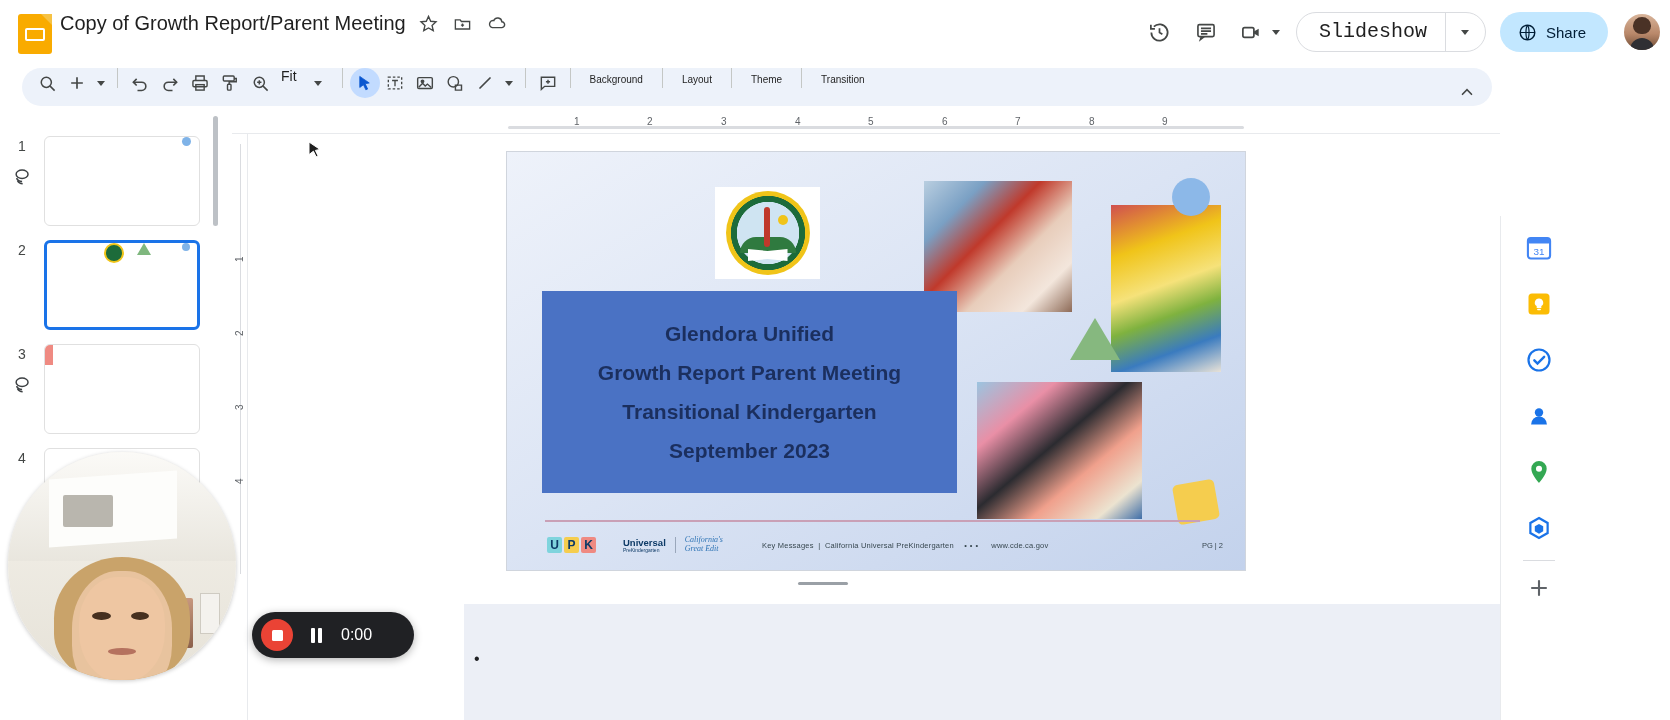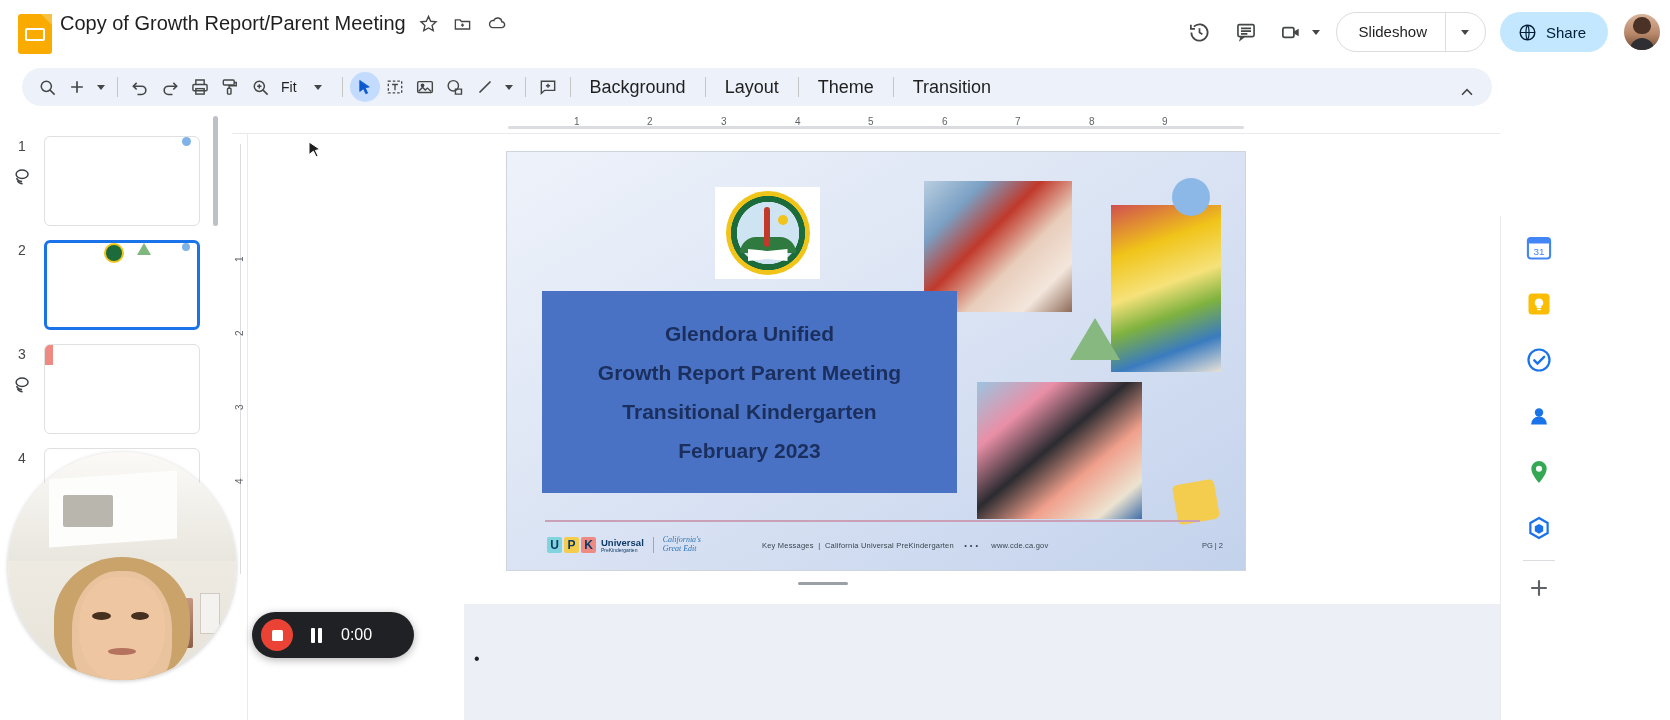--- a/index.html
+++ b/index.html
@@ -36,46 +36,46 @@
     font-size:14.5px; color:#1f1f1f; padding:3px 9px; border-radius:4px; cursor:pointer; white-space:nowrap;
   }
 
   .topright { position:absolute; right:10px; top:8px; height:48px; display:flex; align-items:center; gap:6px; }
   .tr-icon { width:40px; height:40px; border-radius:50%; display:flex; align-items:center; justify-content:center; color:#444746; cursor:pointer; }
   .cam-group { display:flex; align-items:center; gap:0px; padding-right:4px; }
   .caret { width:0;height:0;border-left:4px solid transparent;border-right:4px solid transparent;border-top:5px solid #444746; }
   .slideshow-btn {
     display:flex; align-items:center; border:1px solid #dadce0; border-radius:24px; height:40px; margin-left:6px; overflow:hidden; cursor:pointer;
   }
-  .slideshow-label { padding:0 18px 0 22px; font-size:15px; color:#1f1f1f; line-height:38px; }
+  .slideshow-label { padding:0 18px 0 22px; font-size:20px; color:#1f1f1f; line-height:38px;font-family:Liberation Mono, monospace; }
   .slideshow-caret { width:40px; height:38px; border-left:1px solid #dadce0; display:flex; align-items:center; justify-content:center; }
   .share-btn {
     display:flex; align-items:center; gap:9px; height:40px; padding:0 22px 0 18px;
     background:#c2e7ff; border-radius:24px; font-size:15px; color:#001d35; cursor:pointer; margin-left:8px;
   }
   .avatar {
     width:36px; height:36px; border-radius:50%; margin-left:10px; cursor:pointer; overflow:hidden;
     background:linear-gradient(180deg,#d8b49a 0%,#b9886a 55%,#6d4b35 100%); position:relative;
   }
   .avatar::before{ content:""; position:absolute; left:9px; top:3px; width:18px; height:17px; background:#4a3226; border-radius:50% 50% 45% 45%; }
   .avatar::after{ content:""; position:absolute; left:6px; bottom:0; width:24px; height:12px; background:#2f2f33; border-radius:12px 12px 0 0; }
 
   
   .toolbar-wrap { position:absolute; left:0; top:64px; width:1670px; height:44px; background:#fff; }
   .toolbar {
     position:absolute; left:22px; top:4px; width:1470px; height:38px;
-    background:#edf2fa; border-radius:20px; display:flex; align-items:center; padding:0 10px;
+    background:#edf2fa; border-radius:20px; display:flex; align-items:flex-start; padding:0 10px;
   }
   .tb { width:30px; height:30px; border-radius:50%; display:flex; align-items:center; justify-content:center; color:#444746; cursor:pointer; flex:0 0 auto; }
   .tb.active { background:#c2dbff; color:#0b57d0; }
   .tb-caret { width:18px; height:30px; display:flex; align-items:center; justify-content:center; cursor:pointer; flex:0 0 auto;}
   .tb-sep { width:1px; height:20px; background:#c4c7c5; margin:0 7px; flex:0 0 auto; }
   .zoomlabel { font-size:14px; color:#1f1f1f; padding:0 4px 0 6px; cursor:pointer; white-space:nowrap; }
   .zoom-caret { width:34px; height:30px; display:flex; align-items:center; justify-content:center; cursor:pointer; }
-  .tb-text { font-size:18px; color:#1f1f1f; padding:6px 12px; border-radius:4px; cursor:pointer; white-space:nowrap; }
+  .tb-text { font-size:10px; color:#1f1f1f; padding:6px 12px; border-radius:4px; cursor:pointer; white-space:nowrap; }
   .collapse-btn { position:absolute; right:10px; top:9px; width:30px; height:30px; border-radius:50%; display:flex; align-items:center; justify-content:center; color:#444746; cursor:pointer; }
 
   
   .bodyarea { position:absolute; left:0; top:108px; width:1670px; height:612px; background:#fff; }
 
   
   .filmstrip { position:absolute; left:0; top:0; width:232px; height:612px; background:#fff; overflow:hidden; }
   .thumb-row { position:absolute; left:0; width:232px; height:104px; }
   .thumb-num { position:absolute; left:18px; top:2px; font-size:14px; color:#444746; }
   .notes-badge { position:absolute; left:12px; top:30px; width:22px; height:22px; color:#3c4043; }
@@ -175,21 +175,21 @@
   .green-tri { position:absolute; left:563px; top:166px; width:0; height:0; border-left:25px solid transparent; border-right:25px solid transparent; border-bottom:42px solid #86b87f; }
   .yellow-sq { position:absolute; right:28px; bottom:48px; width:42px; height:40px; background:#f5cd4e; border-radius:5px; transform:rotate(-10deg); }
 
   .foot-rule { position:absolute; left:38px; bottom:48px; width:655px; height:2px; background:#c9a0b6; }
   .upk { position:absolute; left:40px; bottom:16px; display:flex; align-items:center; gap:5px; }
   .upk-letters { display:flex; gap:2px; }
   .upk-l { width:15px; height:16px; border-radius:2px; display:flex; align-items:center; justify-content:center; font-size:12px; font-weight:bold; color:#0d3a66; }
   .upk-u { background:#7fd4dd; }
   .upk-p { background:#f5cd4e; }
   .upk-k { background:#ef8a82; }
-  .upk-words { display:flex; flex-direction:column; line-height:1.05; }
+  .upk-words { display:flex; flex-direction:column; line-height:1.05;margin-left:22px; }
   .upk-w1 { font-size:9.5px; font-weight:bold; color:#0d3a66; }
   .upk-w2 { font-size:5px; color:#0d3a66; }
   .upk-div { width:1px; height:16px; background:#9aa7bb; margin:0 4px; }
   .upk-ca { display:flex; flex-direction:column; line-height:1.1; }
   .upk-ca1, .upk-ca2 { font-size:8px; color:#2f74b5; font-style:italic; font-family:"Liberation Serif", serif; }
   .foot-center { position:absolute; left:255px; bottom:20px; font-size:7.5px; color:#37474f; letter-spacing:.2px; white-space:nowrap; }
   .foot-dots { letter-spacing:3px; padding:0 8px; }
   .foot-pg { position:absolute; right:22px; bottom:20px; font-size:7.5px; color:#37474f; }
 
   .notes-handle { position:absolute; left:566px; top:474px; width:50px; height:3px; background:#9aa0a6; border-radius:2px; cursor:row-resize;}
@@ -546,21 +546,21 @@
         <div class="photo ph-kids"></div>
 
         <div class="blue-dot"></div>
         <div class="green-tri"></div>
         <div class="yellow-sq"></div>
 
         <div class="title-box">
           <div class="title-line">Glendora Unified</div>
           <div class="title-line">Growth Report Parent Meeting</div>
           <div class="title-line">Transitional Kindergarten</div>
-          <div class="title-line">February 2023</div>
+          <div class="title-line">September 2023</div>
         </div>
 
         <div class="foot-rule"></div>
 
         <div class="upk">
           <span class="upk-letters">
             <span class="upk-l upk-u">U</span>
             <span class="upk-l upk-p">P</span>
             <span class="upk-l upk-k">K</span>
           </span>

